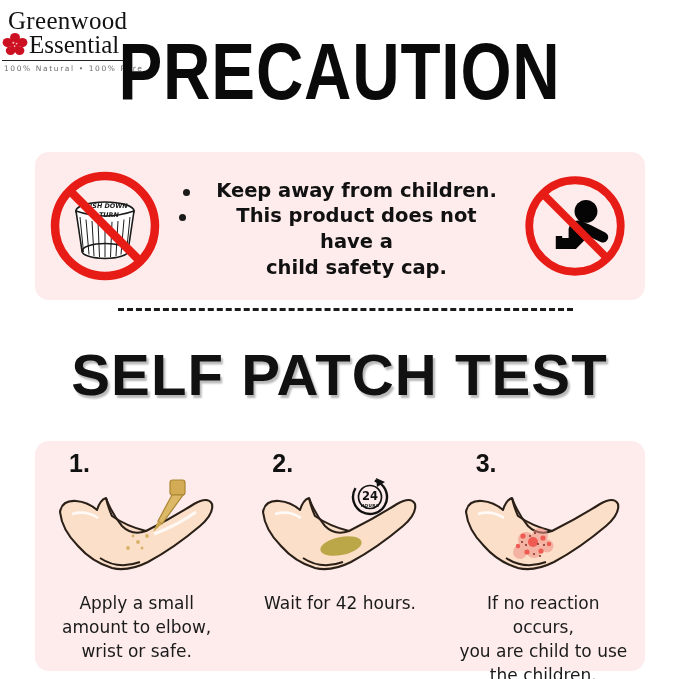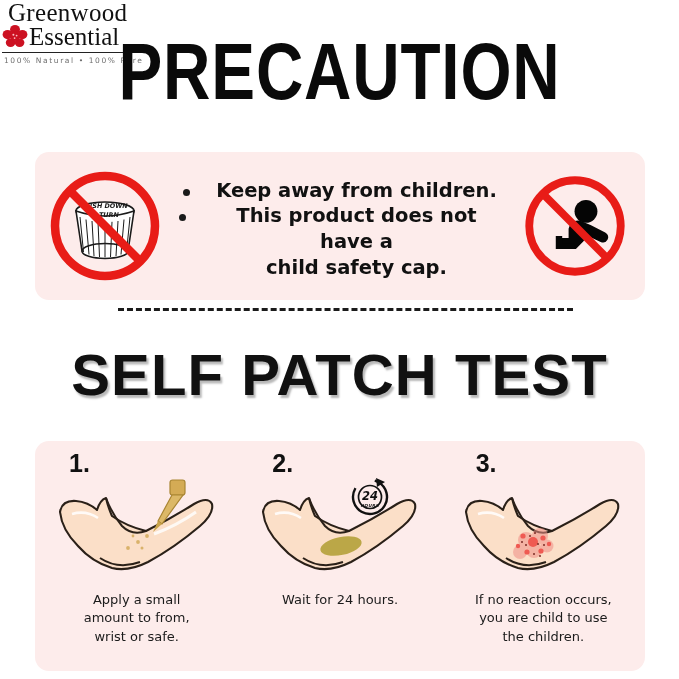--- a/index.html
+++ b/index.html
@@ -6,21 +6,21 @@
   body{
     width:679px;height:679px;
     background:#ffffff;
     font-family:"Liberation Sans", sans-serif;
     overflow:hidden;
     position:relative;
   }
   .page{position:relative;width:679px;height:679px;}
 
   
-  .logo{position:absolute;left:2px;top:0;width:128px;}
+  .logo{position:absolute;left:2px;top:8px;width:128px;}
   .logo-line1{
     font-family:"Liberation Serif", serif;
     font-size:25px;color:#111;line-height:1.0;
     letter-spacing:.3px;padding-left:6px;
   }
   .logo-row2{display:flex;align-items:center;margin-top:-2px;}
   .logo-flower{width:26px;height:26px;position:relative;flex:0 0 26px;}
   .logo-line2{
     font-family:"Liberation Serif", serif;
     font-size:25px;color:#111;line-height:1.0;margin-left:1px;
@@ -78,23 +78,23 @@
   .steps-panel{
     position:absolute;left:35px;top:441px;width:610px;height:230px;
     background:#fdeceb;border-radius:14px;
     display:flex;
   }
   .step{flex:1;position:relative;display:flex;flex-direction:column;align-items:center;}
   .step-num{
     align-self:flex-start;margin-left:34px;margin-top:8px;
     font-size:25px;font-weight:bold;color:#111;
   }
-  .step-art{height:105px;width:190px;position:relative;margin-top:-4px;font-style:italic;}
+  .step-art{height:105px;width:190px;position:relative;margin-top:-4px;}
   .step-cap{
-    margin-top:12px;font-size:13px;color:#1b1b1b;line-height:1.42;
+    margin-top:12px;font-size:17px;color:#1b1b1b;line-height:1.42;
     text-align:center;font-family:"DejaVu Sans", sans-serif;
     max-width:175px;
   }
   svg{display:block;overflow:visible;}
 </style>
 </head>
 <body>
 
 <div class="page">
 
@@ -209,21 +209,21 @@
             <circle cx="105" cy="62" r="1.9"></circle>
             <circle cx="96" cy="68" r="1.9"></circle>
             <circle cx="86" cy="74" r="1.9"></circle>
             <circle cx="100" cy="74" r="1.5"></circle>
             <circle cx="91" cy="62" r="1.4"></circle>
           </g>
         </svg>
       </div>
       <div class="step-cap">
         <span>Apply a small</span><br>
-        <span>amount  to from,</span><br>
+        <span>amount  to elbow,</span><br>
         <span>wrist or safe.</span>
       </div>
     </div>
 
     <div class="step">
       <div class="step-num">2.</div>
       <div class="step-art">
         <svg width="190" height="108" viewBox="0 0 190 108">
           <path d="M18 38 Q20 26 34 27 Q46 28 55 36 Q58 26 64 24 Q66 33 70 42
                    Q84 52 104 57 Q130 44 152 30 Q166 22 170 30 Q172 40 158 52
@@ -235,21 +235,21 @@
 
           <g transform="translate(104,2)">
             <circle cx="21" cy="21" r="17" fill="none" stroke="#111" stroke-width="2.4" stroke-dasharray="80 22" transform="rotate(-60 21 21)"></circle>
             <circle cx="21" cy="21" r="11.5" fill="none" stroke="#111" stroke-width="1.7"></circle>
             <path d="M27 2 L36 6 L28 11 Z" fill="#111"></path>
             <text x="21" y="24" text-anchor="middle" font-family="DejaVu Sans, sans-serif" font-size="11.5" font-weight="bold" fill="#111">24</text>
             <text x="21" y="30.5" text-anchor="middle" font-family="DejaVu Sans, sans-serif" font-size="4.2" font-weight="bold" fill="#111" letter-spacing="0.4">HOURS</text>
           </g>
         </svg>
       </div>
-      <div class="step-cap">Wait for 24 hours.</div>
+      <div class="step-cap">Wait for 42 hours.</div>
     </div>
 
     <div class="step">
       <div class="step-num">3.</div>
       <div class="step-art">
         <svg width="190" height="108" viewBox="0 0 190 108">
           <path d="M18 38 Q20 26 34 27 Q46 28 55 36 Q58 26 64 24 Q66 33 70 42
                    Q84 52 104 57 Q130 44 152 30 Q166 22 170 30 Q172 40 158 52
                    Q132 74 106 88 Q86 98 70 94 Q50 88 36 72 Q20 56 18 38 Z" fill="#fbdfc8" stroke="#2a2018" stroke-width="2.1" stroke-linejoin="round"></path>
           <path d="M64 24 Q70 40 80 52 Q90 62 104 57" fill="none" stroke="#2a2018" stroke-width="2"></path>

